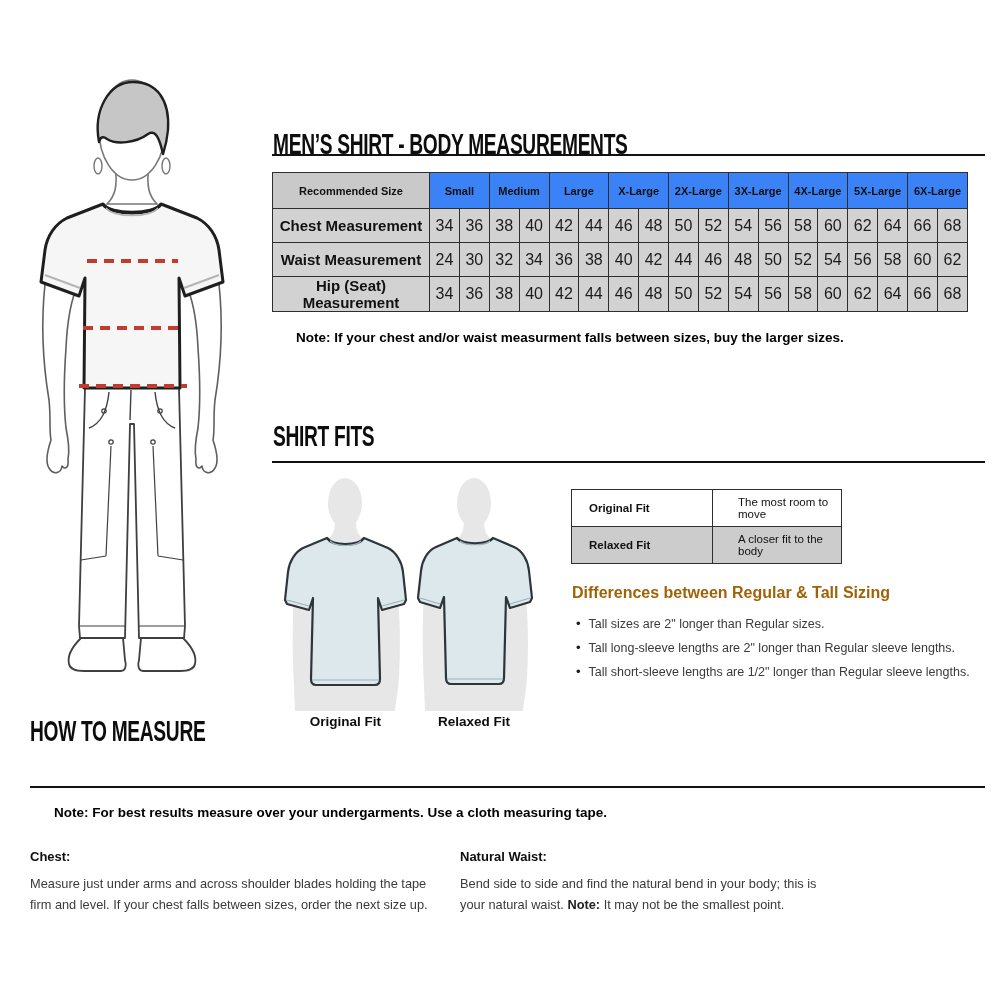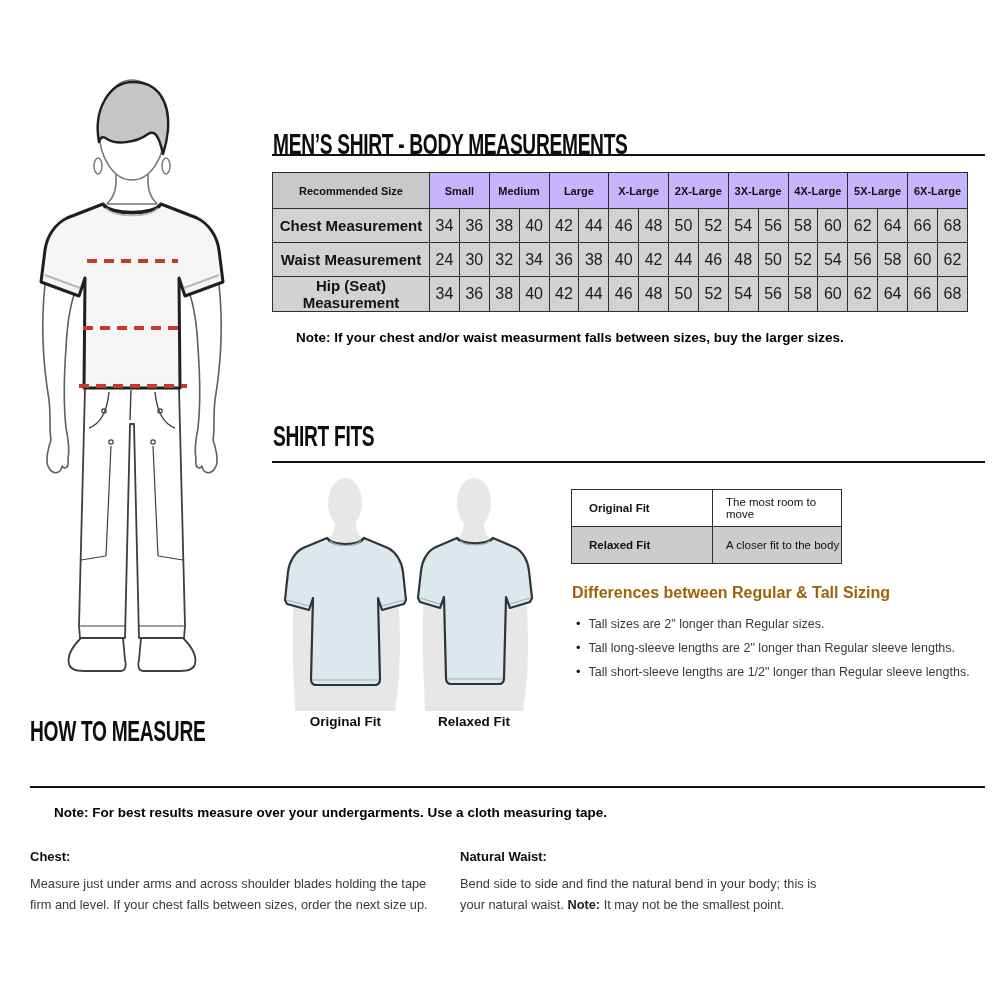--- a/index.html
+++ b/index.html
@@ -25,32 +25,32 @@
     display:inline-block;transform:scaleX(0.64);transform-origin:0 50%;
     font-size:30px;font-weight:800;letter-spacing:-0.5px;color:#0d0d0d;
   }
   .rule{position:absolute;height:2px;background:var(--rule-color);}
   
   .size-table{
     position:absolute;left:272px;top:172px;width:696px;
     border-collapse:collapse;table-layout:fixed;
   }
   .size-table th,.size-table td{border:1px solid #2e2e2e;text-align:center;padding:0;}
-  .size-table thead th{background:#c4b5fd;height:35px;font-size:11px;font-weight:bold;}
+  .size-table thead th{background:#3b82f6;height:35px;font-size:11px;font-weight:bold;}
   .size-table thead th.corner{background:var(--header-gray);width:156px;}
   .size-table tbody tr{height:34px;}
   .size-table tbody th{background:var(--table-gray);font-size:15px;font-weight:bold;}
   .size-table tbody td{background:var(--table-gray);font-size:16px;font-weight:normal;color:#1c1c1c;}
   
   .note-line{position:absolute;font-size:13.5px;font-weight:bold;color:#000;white-space:nowrap;margin-left:24px;}
   
   .fit-table{position:absolute;left:571px;top:489px;width:271px;border-collapse:collapse;}
   .fit-table td{border:1px solid #2e2e2e;height:34px;font-size:11.5px;vertical-align:middle;}
   .fit-table td.fit-label{width:122px;font-weight:bold;padding-left:17px;}
-  .fit-table td.fit-desc{padding-left:13px;}
+  .fit-table td.fit-desc{padding-left:25px;}
   .fit-table tr.shaded td{background:var(--fit-row-gray);}
   
   .diff-title{position:absolute;left:572px;top:584px;font-size:16px;font-weight:bold;color:#a16207;white-space:nowrap;}
   .diff-list{position:absolute;left:576px;top:616px;margin:0;padding:0;list-style:none;}
   .diff-list li{font-size:12.5px;color:var(--body-text);margin-bottom:9px;white-space:nowrap;}
   .diff-list li::before{content:"•";color:#1a1a1a;margin-right:8px;font-size:13px;}
   
   .fit-caption{position:absolute;font-size:13.5px;font-weight:bold;text-align:center;color:#0d0d0d;}
   
   .instr{position:absolute;top:849px;}

